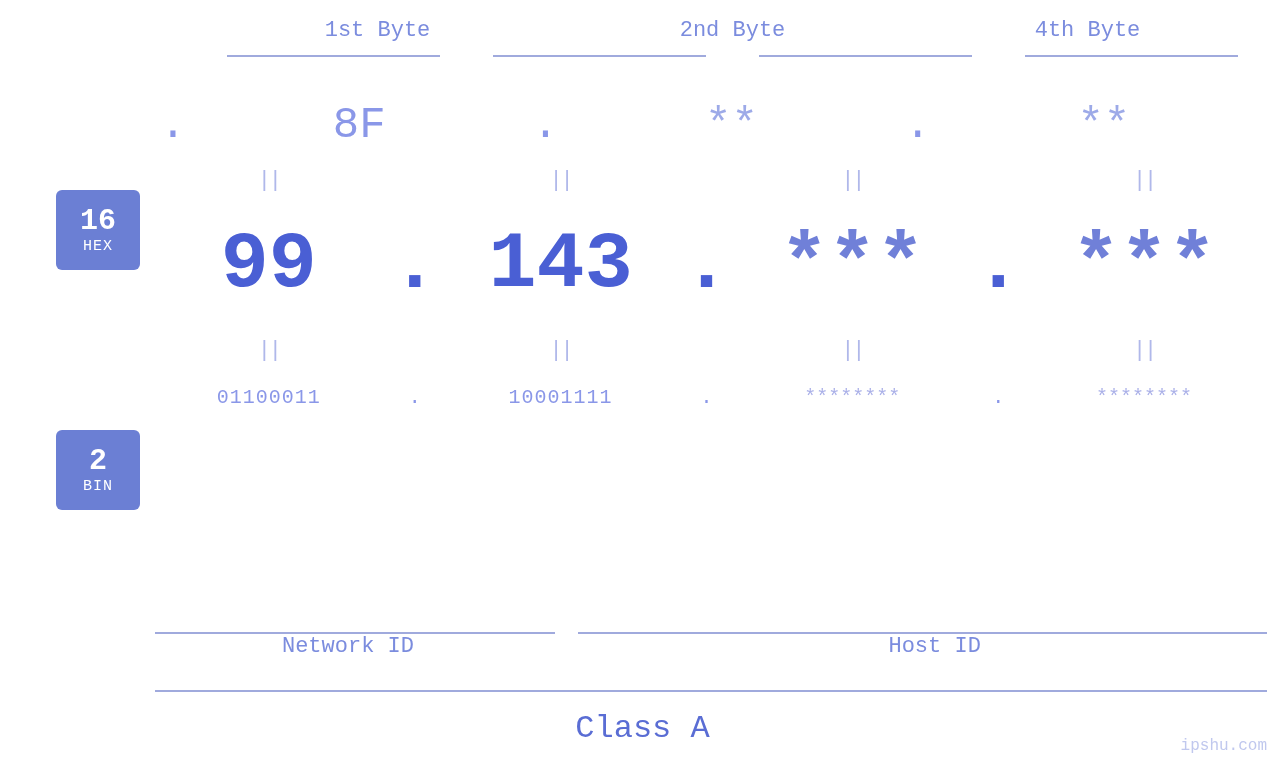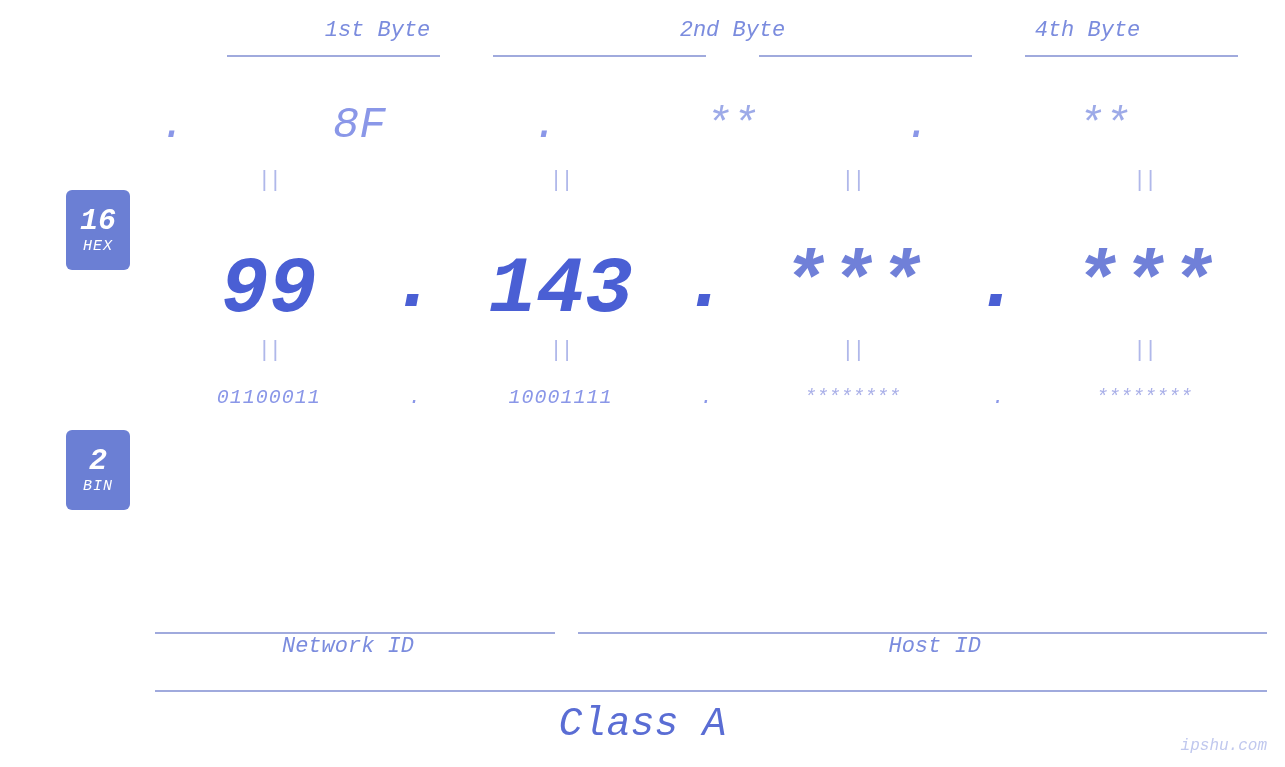--- a/index.html
+++ b/index.html
@@ -9,21 +9,21 @@
       background: #ffffff;
       font-family: 'Courier New', Courier, monospace;
       overflow: hidden;
       position: relative;
     }
 
     .badge {
       background: #6b7fd4;
       color: #ffffff;
       border-radius: 6px;
-      width: 64px;
+      width: 84px;
       height: 80px;
       display: flex;
       flex-direction: column;
       align-items: center;
       justify-content: center;
       font-family: 'Courier New', Courier, monospace;
     }
 
     .badge-number {
       font-size: 30px;
@@ -103,42 +103,41 @@
 
     .bin-mask {
       color: #aab0e8;
       font-size: 20px;
       font-family: 'Courier New', Courier, monospace;
       letter-spacing: 0px;
     }
 
     .class-label {
       color: #5a6dd4;
-      font-size: 40px;
+      font-size: 32px;
       font-family: 'Courier New', Courier, monospace;
       font-weight: 400;
       text-align: center;
       margin-top: 10px;
     }
 
     .watermark {
       position: absolute;
       bottom: 12px;
       right: 18px;
       color: #c0c8ee;
       font-size: 16px;
       font-family: 'Courier New', Courier, monospace;
     }
 
     
     .diagram {
       position: relative;
       width: 1285px;
       height: 767px;
-      font-style: italic;
     }
 
     .top-byte-headers {
       position: absolute;
       top: 18px;
       left: 200px;
       right: 20px;
       display: flex;
       flex-direction: row;
     }
@@ -210,21 +209,21 @@
     .row-equals {
       display: flex;
       flex-direction: row;
       align-items: center;
       height: 40px;
     }
 
     .row-dec {
       display: flex;
       flex-direction: row;
-      align-items: flex-end;
+      align-items: center;
       height: 130px;
     }
 
     .row-bin {
       display: flex;
       flex-direction: row;
       align-items: center;
       height: 55px;
     }
 

